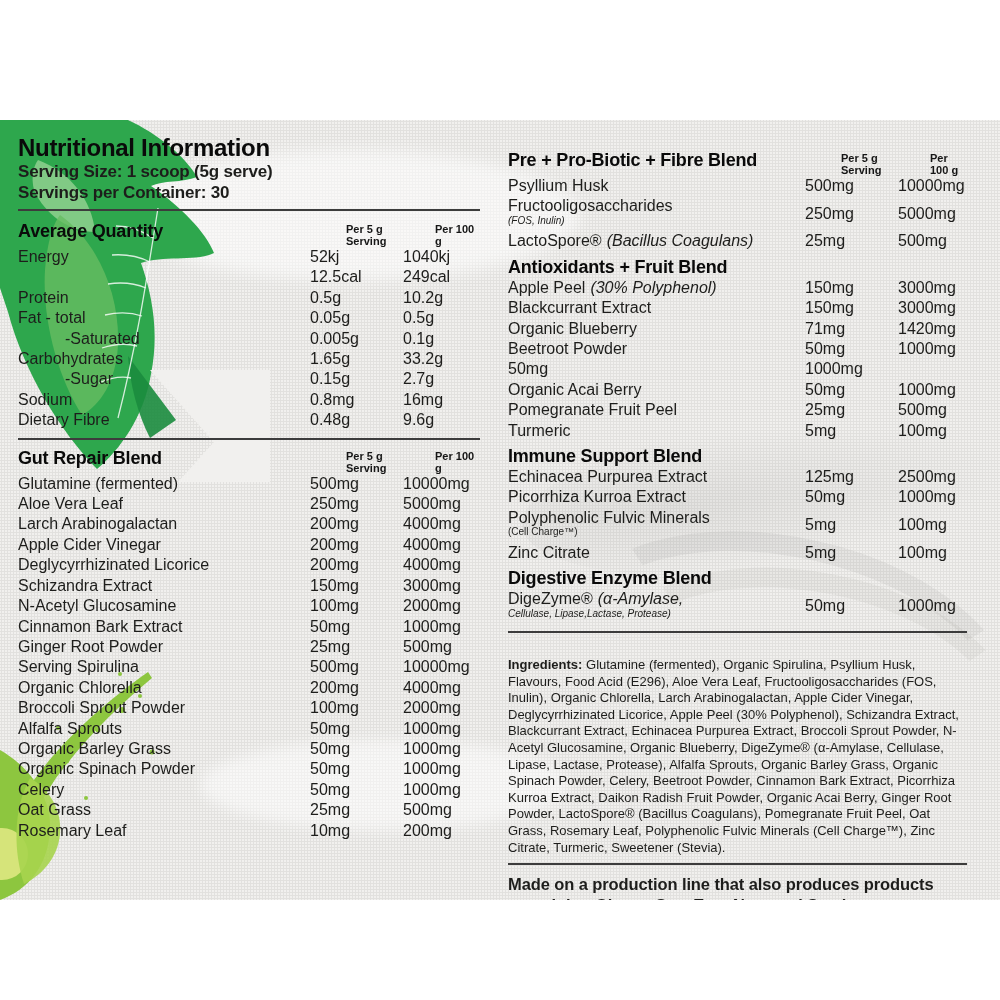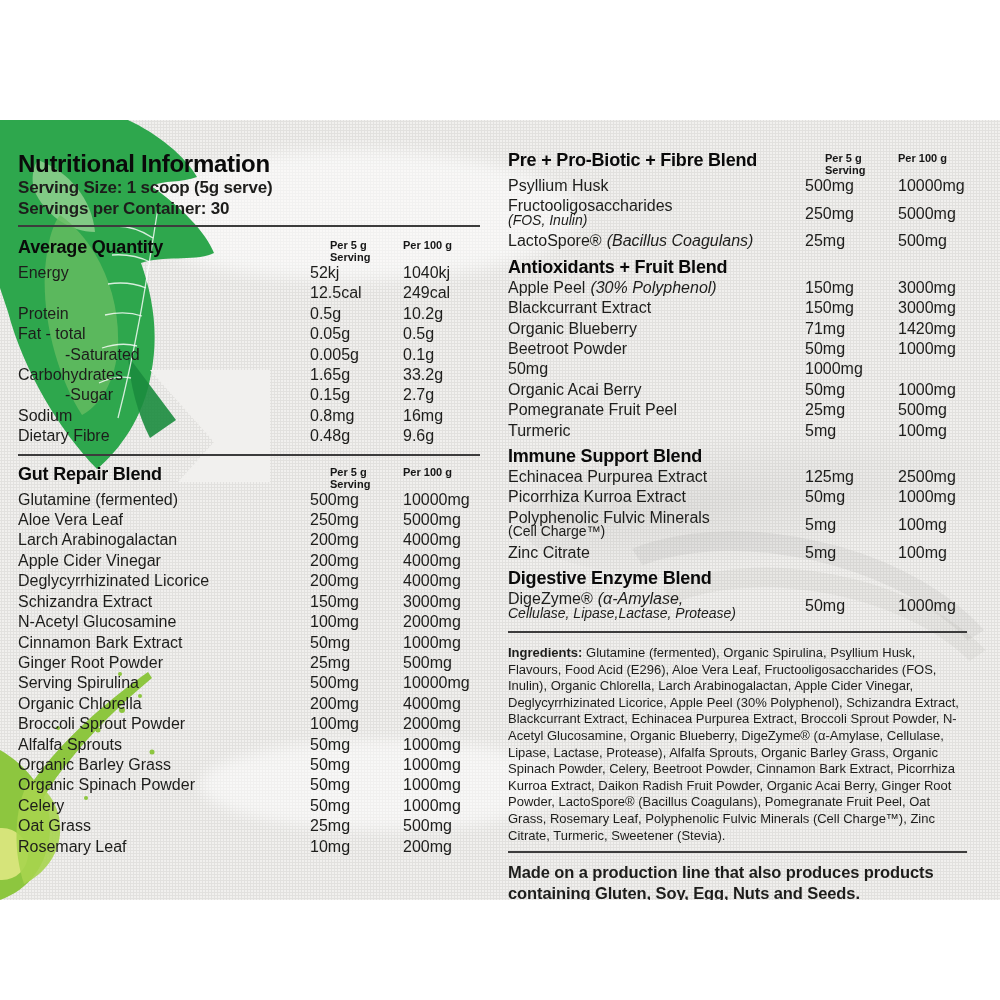--- a/index.html
+++ b/index.html
@@ -14,47 +14,47 @@
   .splash-svg{top:538px;left:0;}
   .sw{position:absolute;z-index:0;border-radius:50%;}
   .sw1{top:30px;left:120px;width:460px;height:130px;background:rgba(255,255,255,0.55);filter:blur(8px);}
   .sw2{top:300px;left:520px;width:520px;height:150px;background:radial-gradient(ellipse at 30% 50%, rgba(150,150,148,0.16), transparent 65%);transform:rotate(-7deg);}
   .sw3{top:620px;left:200px;width:370px;height:90px;background:rgba(255,255,255,0.5);filter:blur(7px);}
   .arc{position:absolute;z-index:0;border-radius:50%;border:20px solid transparent;}
   .arc1{top:418px;left:560px;width:420px;height:220px;border-top-color:rgba(140,140,138,0.11);transform:rotate(13deg);}
   .arc2{top:452px;left:600px;width:380px;height:200px;border-top-color:rgba(140,140,138,0.09);transform:rotate(11deg);}
 
   .col{position:absolute;z-index:2;}
-  .col-left{left:18px;top:14px;width:462px;margin-top:16px;}
+  .col-left{left:18px;top:14px;width:462px;}
   .col-right{left:508px;top:20px;width:459px;}
 
   .title{font-size:24px;font-weight:bold;line-height:27px;margin:0;color:#0a0a0a;letter-spacing:-0.3px;}
   .serv{font-size:17px;font-weight:bold;line-height:21px;letter-spacing:-0.2px;}
   .rule{border:none;border-top:2px solid #3c3c3c;margin:6px 0 0 0;height:0;}
   .rule.mid{margin-top:7px;}
 
   .lrow{display:grid;grid-template-columns:292px 93px 1fr;align-items:center;font-size:16px;line-height:20.4px;}
   .rrow{display:grid;grid-template-columns:297px 93px 1fr;align-items:center;font-size:16px;line-height:20.4px;}
-  .thead{margin-top:9px;align-items:start;}
+  .thead{margin-top:9px;align-items:start;gap:16px;}
   .thead.gut{margin-top:7px;}
   .sec-title{font-size:18px;font-weight:bold;line-height:22px;letter-spacing:-0.2px;color:#0a0a0a;}
   .super-title{margin-top:13px;}
   .colhead{font-size:11px;font-weight:bold;line-height:12px;padding-top:3px;color:#161616;}
   .colhead span{display:block;padding-left:20px;}
 
   .lbl{}
   .ind{padding-left:47px;}
   .hdr{font-size:18px;font-weight:bold;letter-spacing:-0.2px;padding-top:4px;line-height:22px;color:#0a0a0a;}
   .note{font-style:italic;margin-left:5px;}
   .note.sm{font-size:16px;}
-  .sub{font-size:14px;line-height:13.5px;margin-top:-3px;padding-bottom:4px;color:#1d1d1b;}
+  .sub{font-size:10px;line-height:13.5px;margin-top:-3px;padding-bottom:4px;color:#1d1d1b;}
   .sub.it{font-style:italic;}
   .note:empty,.sub:empty{display:none;}
 
-  .ingredients{font-size:13px;line-height:16.6px;margin:12px 0 0 0;width:457px;}
+  .ingredients{font-size:13px;line-height:16.6px;margin:24px 0 0 0;width:457px;}
   .ingredients b{font-weight:bold;}
   .allergen{font-size:16.5px;font-weight:bold;line-height:21px;margin:9px 0 0 0;width:482px;letter-spacing:-0.1px;}
 </style>
 </head>
 <body>
 
 <div class="page">
   <div class="label-area">
 
     <div class="sw sw1"></div>

